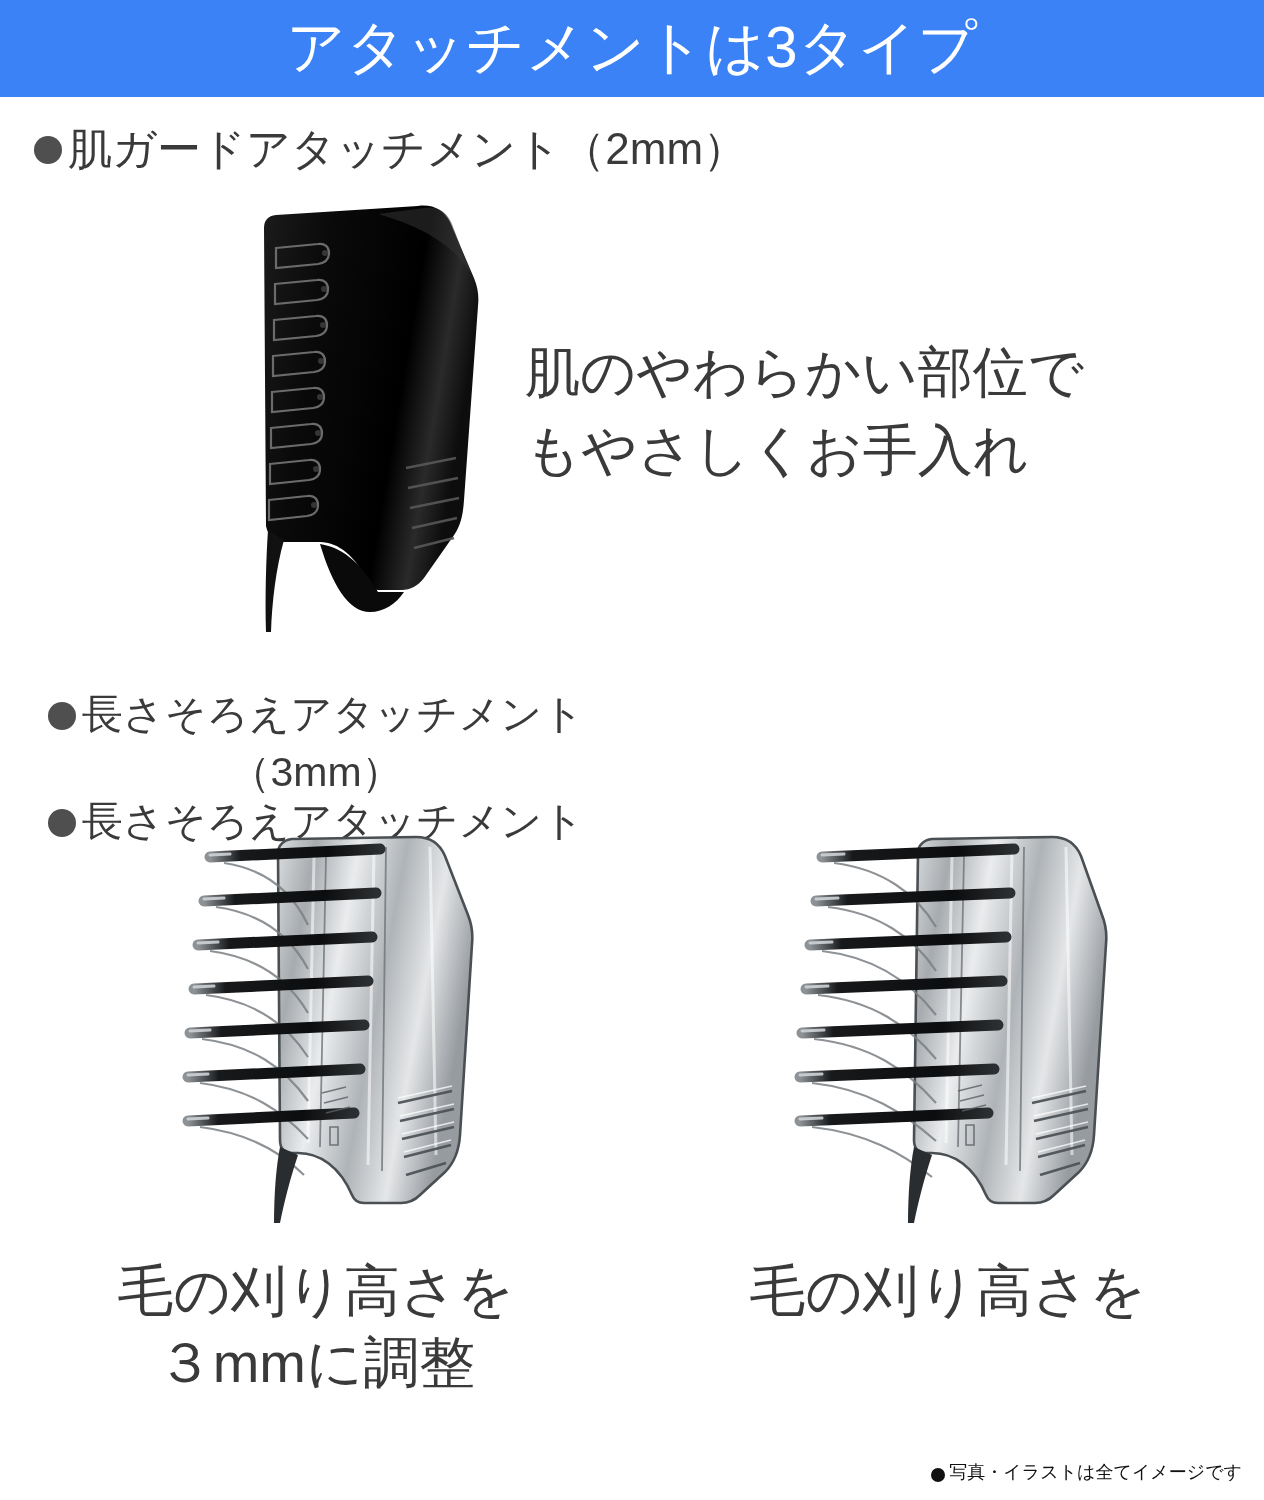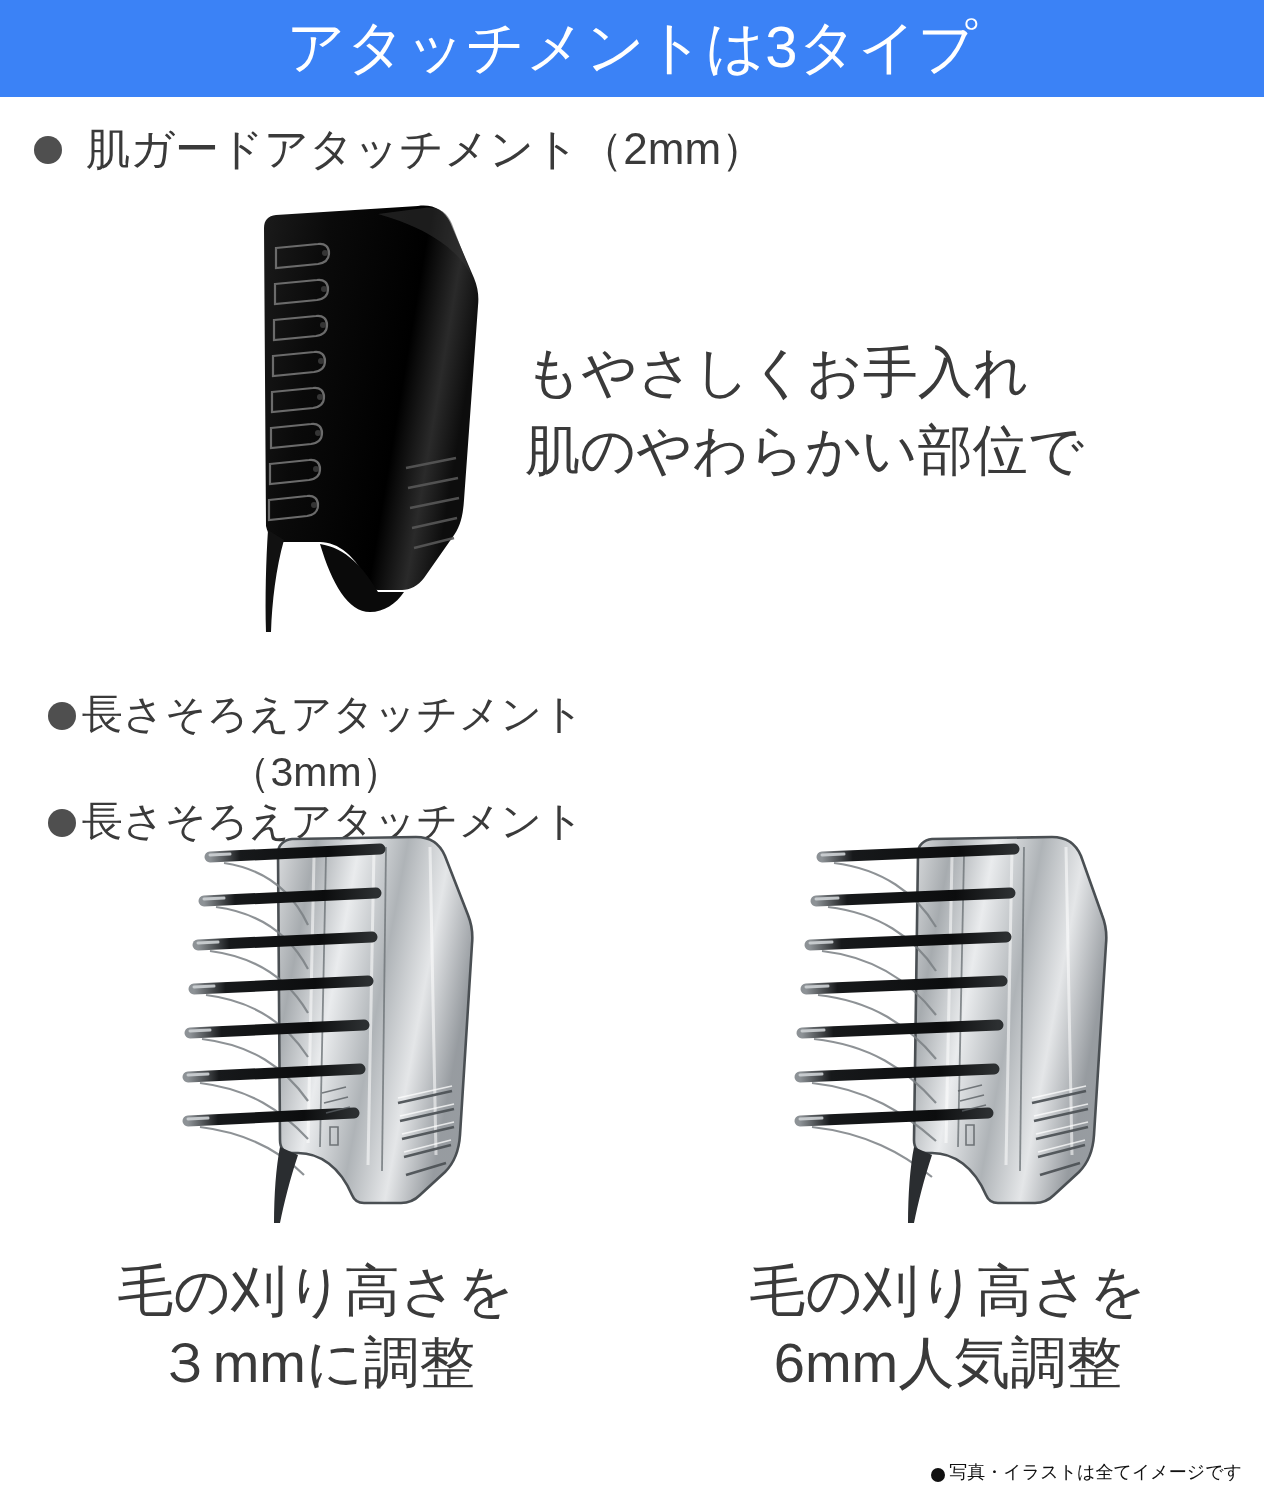--- a/index.html
+++ b/index.html
@@ -61,21 +61,20 @@
     background: #111111;
     margin-top: 6px;
     margin-right: 4px;
   }
 
   
   .sec1-heading {
     position: absolute;
     left: 34px;
     top: 124px;
-    gap: 18px;
   }
   .sec1-body {
     position: absolute;
     left: 0;
     top: 200px;
     width: 1264px;
     height: 470px;
   }
   .sec1-desc {
     position: absolute;
@@ -238,22 +237,22 @@
     <g stroke="#585858" stroke-width="2.4" fill="none" opacity="0.9">
       <path d="M 178,268 L 228,258"></path>
       <path d="M 180,288 L 230,278"></path>
       <path d="M 182,308 L 231,298"></path>
       <path d="M 184,328 L 229,318"></path>
       <path d="M 186,348 L 226,338"></path>
     </g>
   </svg>
 
   <div class="sec1-desc">
+    <div>肌のやわらかい部位で</div>
     <div>もやさしくお手入れ</div>
-    <div>肌のやわらかい部位で</div>
   </div>
 </div>
 
 <div class="col-headings">
   <div class="col-head">
     <div class="line1">
       <span class="bullet-dot"></span>
       <span>長さそろえアタッチメント</span>
     </div>
     <div class="line2">（3mm）</div>
@@ -482,20 +481,19 @@
   </svg>
 </div>
 
 <div class="col-captions">
   <div class="col-caption">
     <div>毛の刈り高さを</div>
     <div>３mmに調整</div>
   </div>
   <div class="col-caption">
     <div>毛の刈り高さを</div>
-    <div>6mm人気調整</div>
   </div>
 </div>
 
 <div class="footer-note">
   <span class="bullet-dot small"></span>
   <span>写真・イラストは全てイメージです</span>
 </div>
 
 </body></html>

